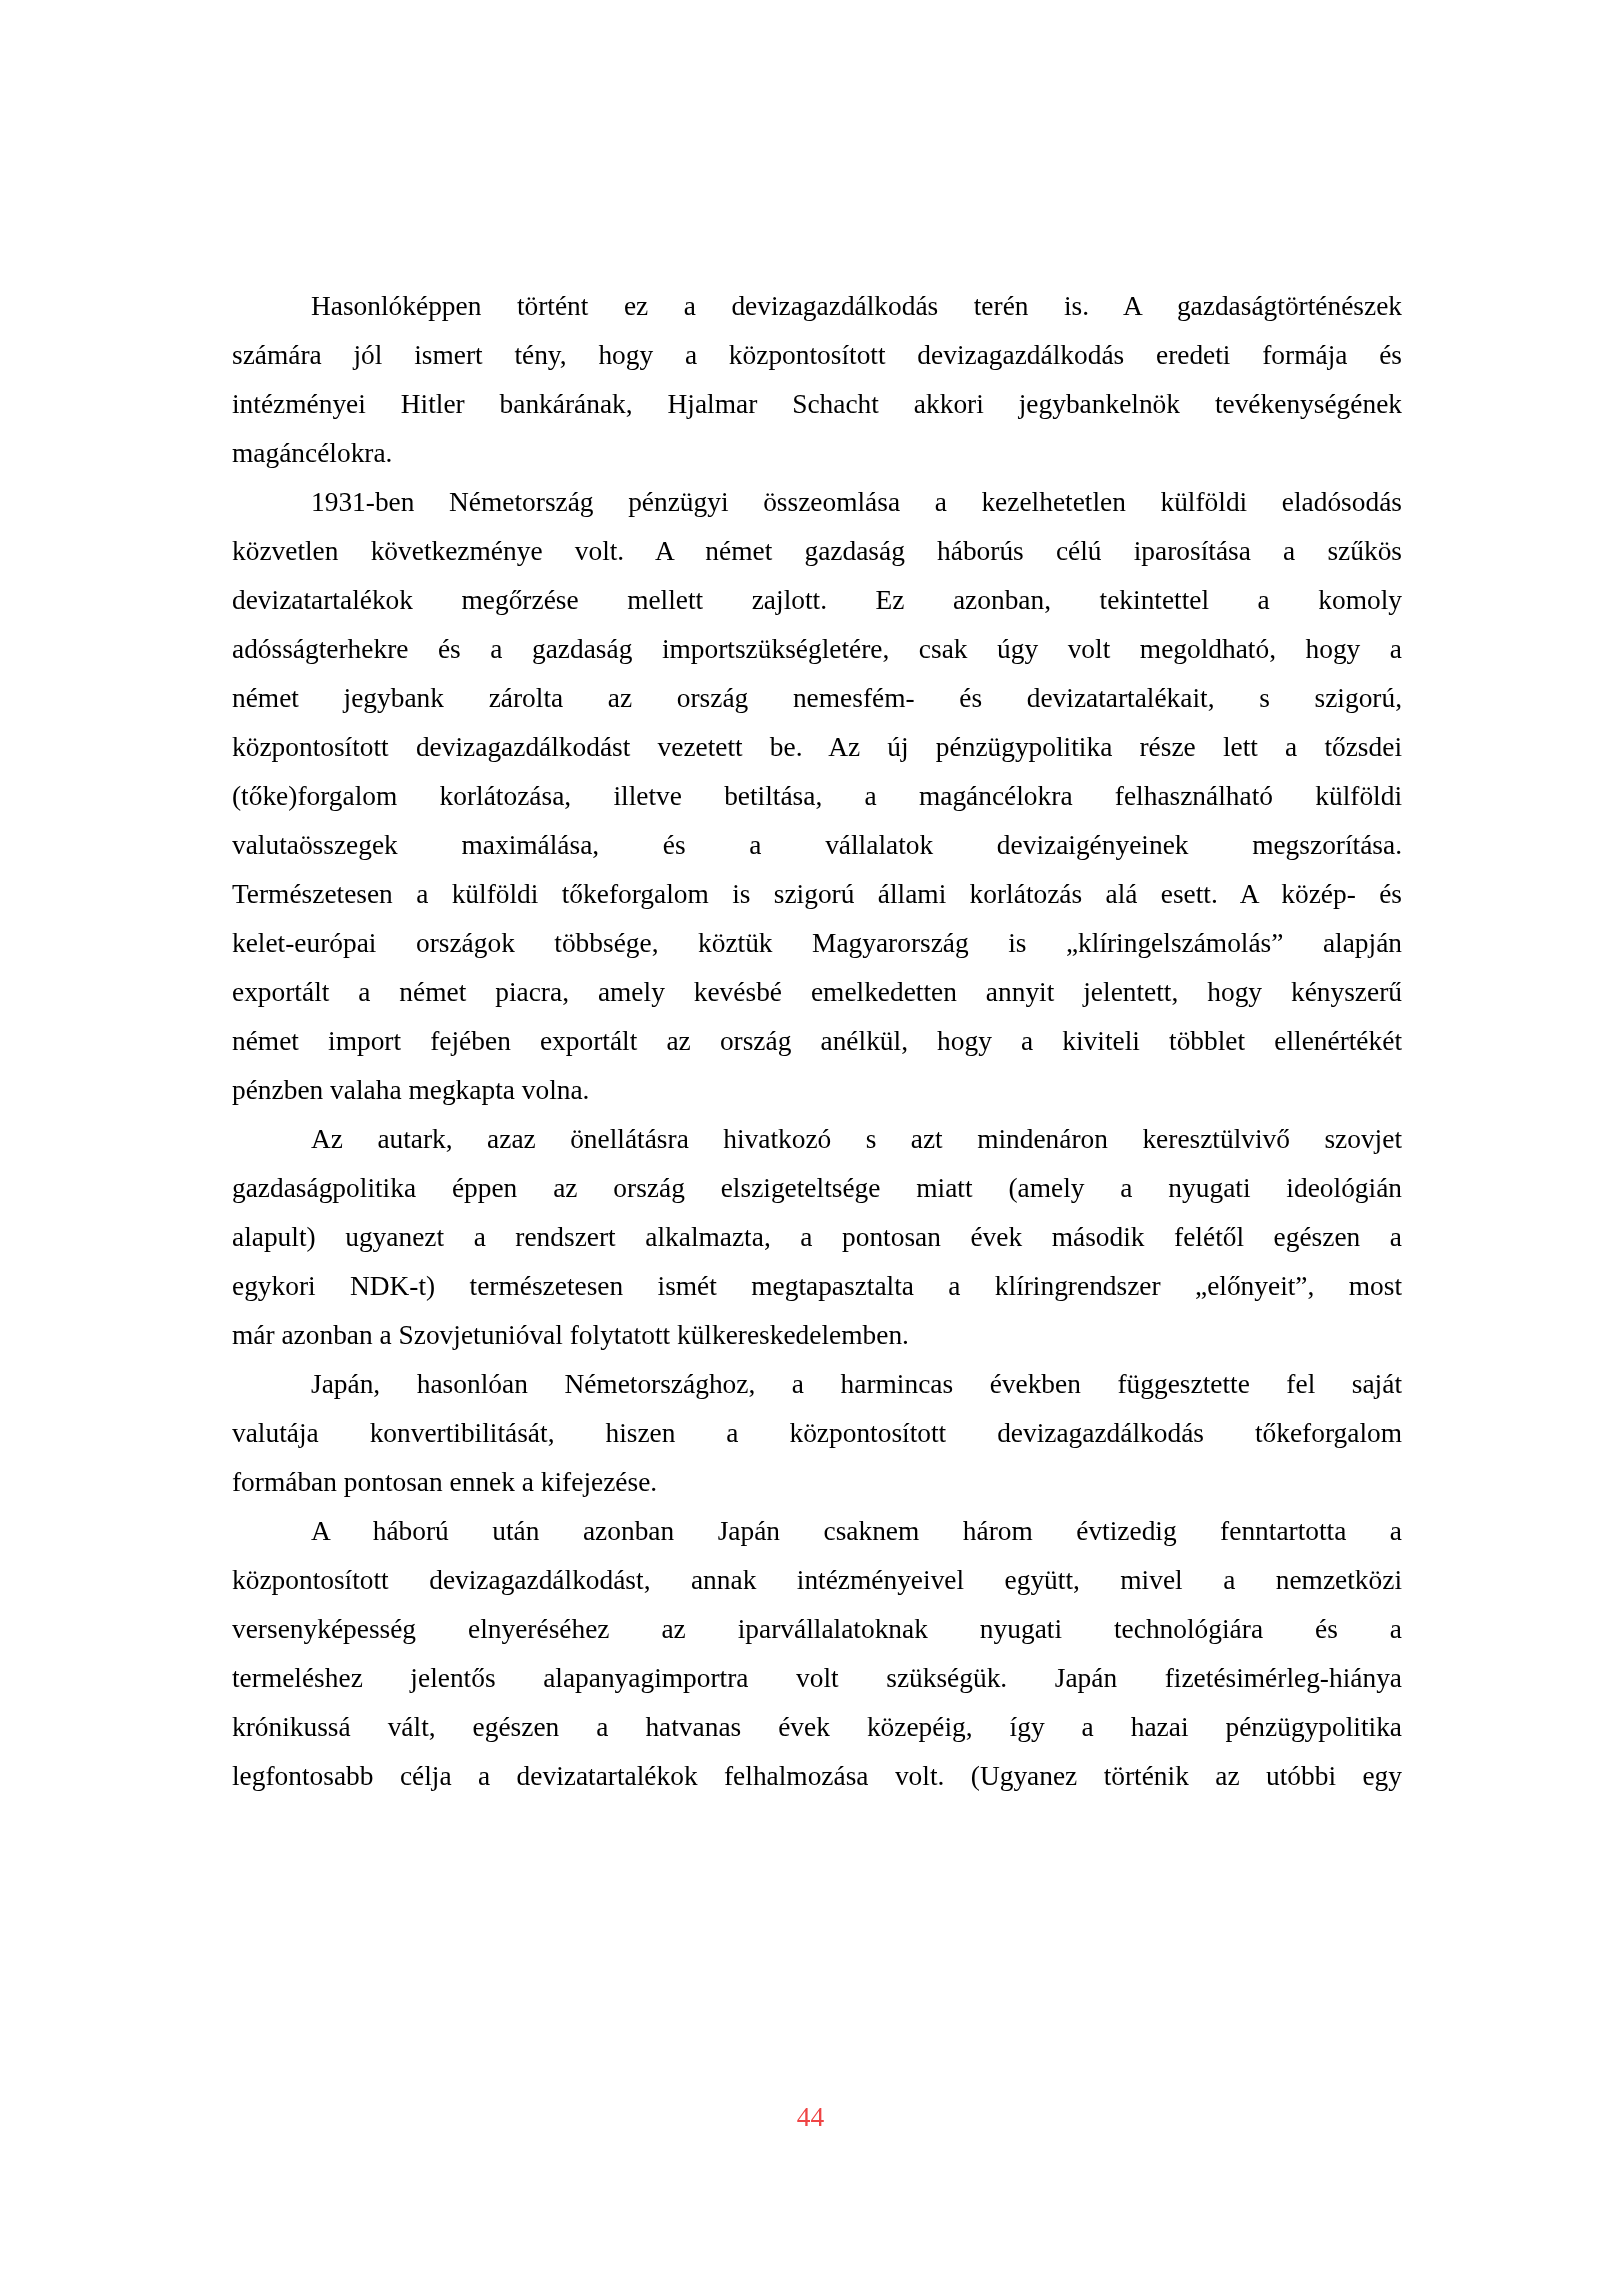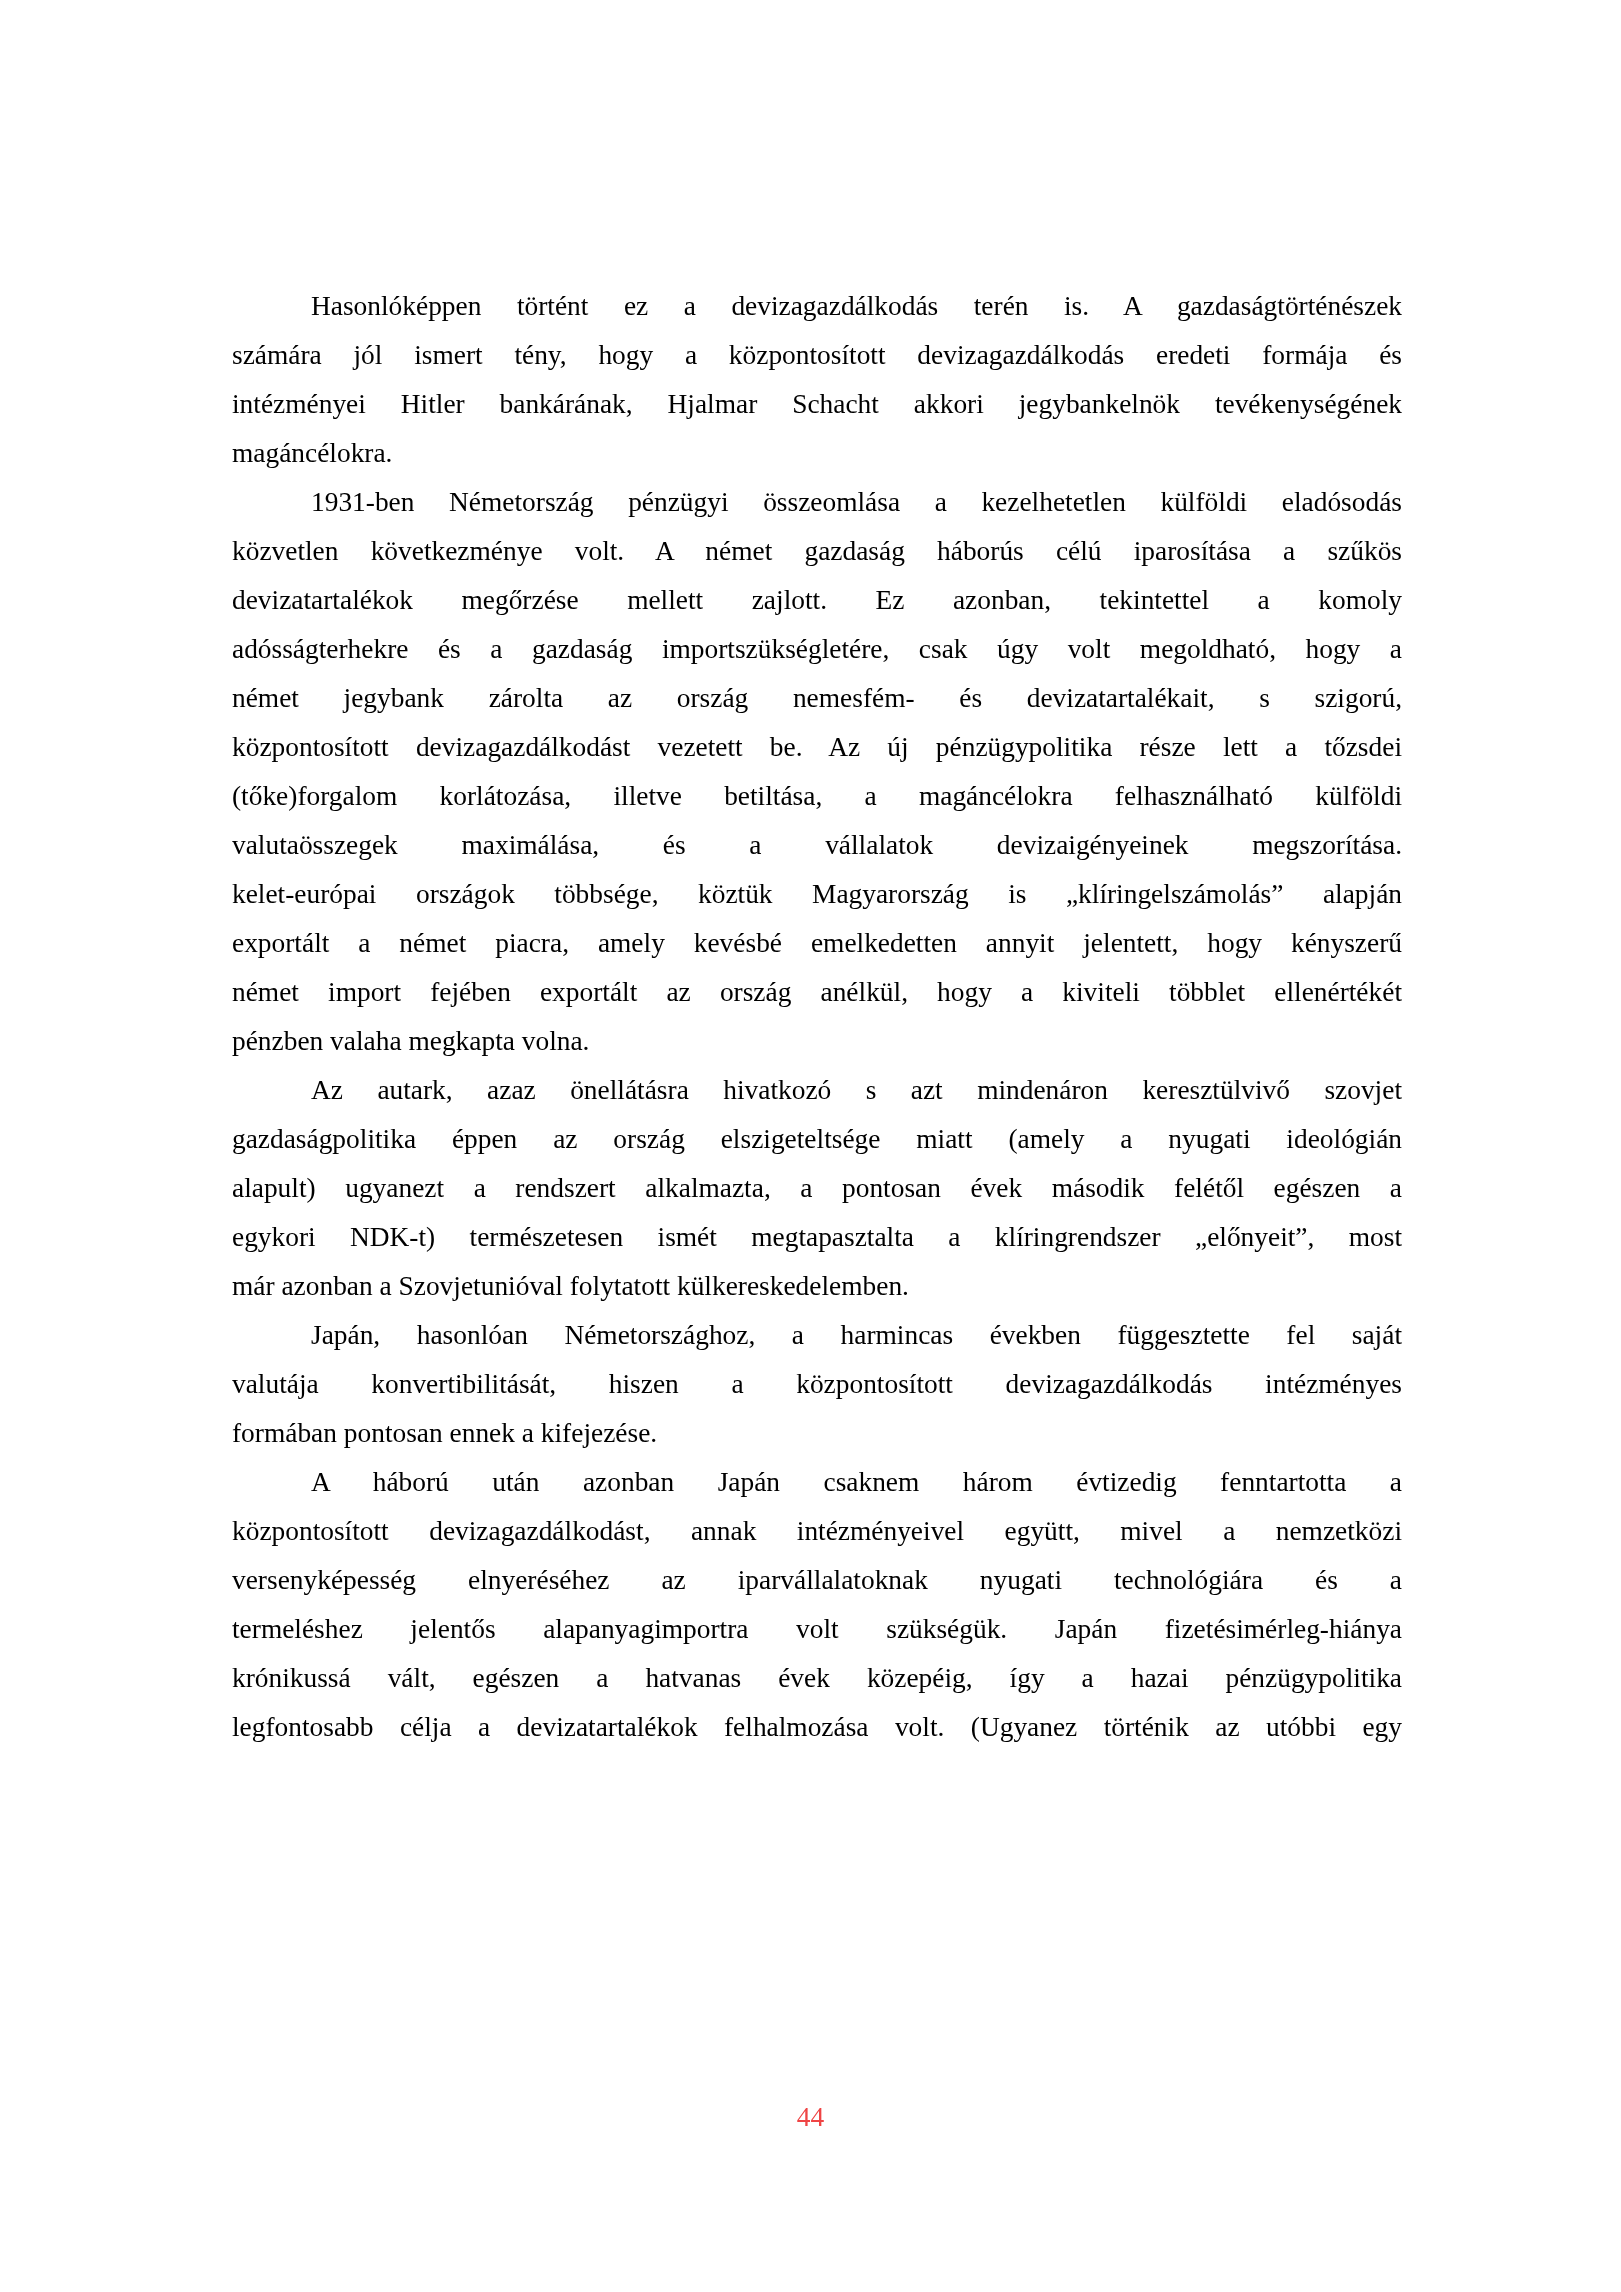--- a/index.html
+++ b/index.html
@@ -40,37 +40,38 @@
 
     <div>
       <span class="line indent">1931-ben Németország pénzügyi összeomlása a kezelhetetlen külföldi eladósodás</span>
       <span class="line">közvetlen következménye volt. A német gazdaság háborús célú iparosítása a szűkös</span>
       <span class="line">devizatartalékok megőrzése mellett zajlott. Ez azonban, tekintettel a komoly</span>
       <span class="line">adósságterhekre és a gazdaság importszükségletére, csak úgy volt megoldható, hogy a</span>
       <span class="line">német jegybank zárolta az ország nemesfém- és devizatartalékait, s szigorú,</span>
       <span class="line">központosított devizagazdálkodást vezetett be. Az új pénzügypolitika része lett a tőzsdei</span>
       <span class="line">(tőke)forgalom korlátozása, illetve betiltása, a magáncélokra felhasználható külföldi</span>
       <span class="line">valutaösszegek maximálása, és a vállalatok devizaigényeinek megszorítása.</span>
+      <span class="line">Természetesen a külföldi tőkeforgalom is szigorú állami korlátozás alá esett. A közép- és</span>
       <span class="line">kelet-európai országok többsége, köztük Magyarország is „klíringelszámolás” alapján</span>
       <span class="line">exportált a német piacra, amely kevésbé emelkedetten annyit jelentett, hogy kényszerű</span>
       <span class="line">német import fejében exportált az ország anélkül, hogy a kiviteli többlet ellenértékét</span>
       <span class="line last">pénzben valaha megkapta volna.</span>
     </div>
 
     <div>
       <span class="line indent">Az autark, azaz önellátásra hivatkozó s azt mindenáron keresztülvivő szovjet</span>
       <span class="line">gazdaságpolitika éppen az ország elszigeteltsége miatt (amely a nyugati ideológián</span>
       <span class="line">alapult) ugyanezt a rendszert alkalmazta, a pontosan évek második felétől egészen a</span>
       <span class="line">egykori NDK-t) természetesen ismét megtapasztalta a klíringrendszer „előnyeit”, most</span>
       <span class="line last">már azonban a Szovjetunióval folytatott külkereskedelemben.</span>
     </div>
 
     <div>
       <span class="line indent">Japán, hasonlóan Németországhoz, a harmincas években függesztette fel saját</span>
-      <span class="line">valutája konvertibilitását, hiszen a központosított devizagazdálkodás intézményes</span>
+      <span class="line">valutája konvertibilitását, hiszen a központosított devizagazdálkodás tőkeforgalom</span>
       <span class="line last">formában pontosan ennek a kifejezése.</span>
     </div>
 
     <div>
       <span class="line indent">A háború után azonban Japán csaknem három évtizedig fenntartotta a</span>
       <span class="line">központosított devizagazdálkodást, annak intézményeivel együtt, mivel a nemzetközi</span>
       <span class="line">versenyképesség elnyeréséhez az iparvállalatoknak nyugati technológiára és a</span>
       <span class="line">termeléshez jelentős alapanyagimportra volt szükségük. Japán fizetésimérleg-hiánya</span>
       <span class="line">krónikussá vált, egészen a hatvanas évek közepéig, így a hazai pénzügypolitika</span>
       <span class="line">legfontosabb célja a devizatartalékok felhalmozása volt. (Ugyanez történik az utóbbi egy</span>

